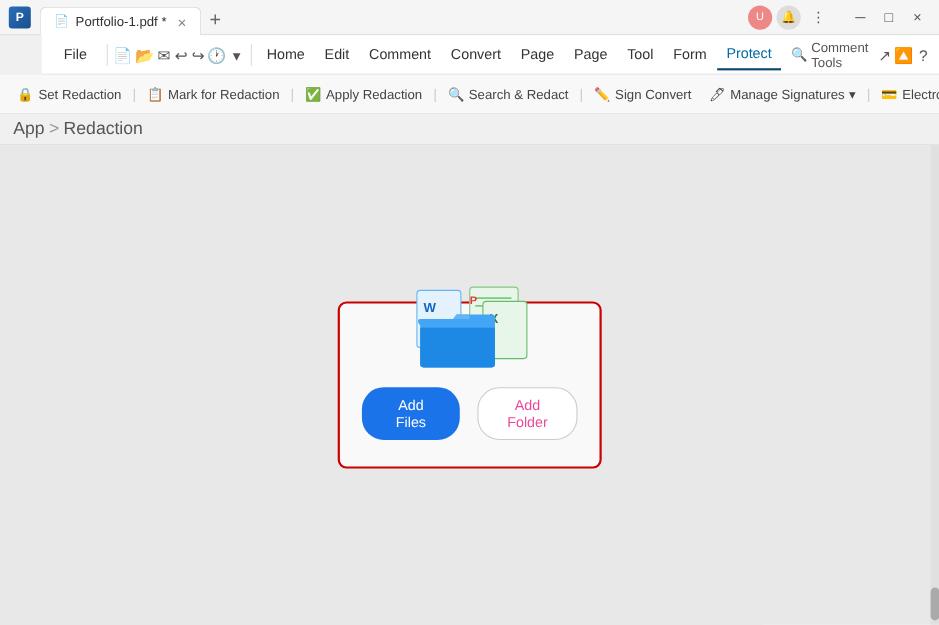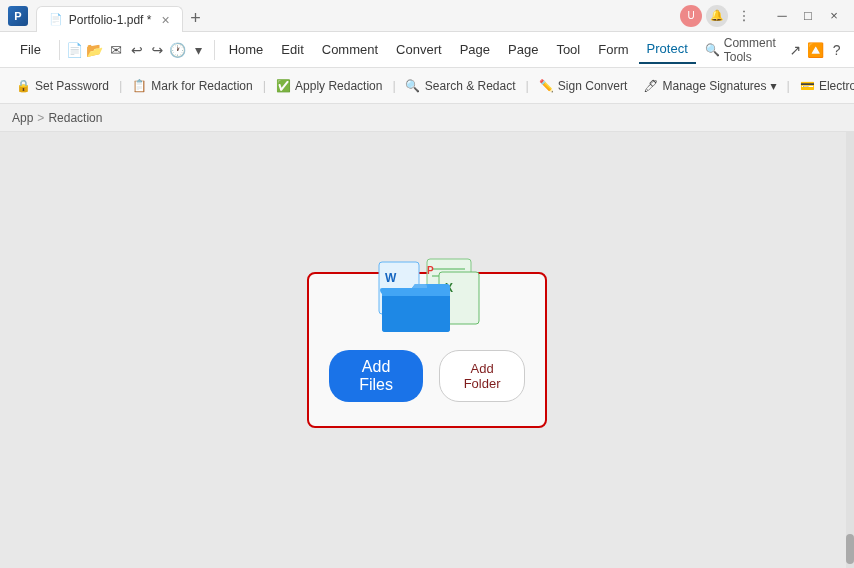--- a/index.html
+++ b/index.html
@@ -27,20 +27,21 @@
     .notif { width: 22px; height: 22px; border-radius: 50%; background: #ddd; display: flex; align-items: center; justify-content: center; font-size: 11px; color: #555; }
 
     
     .menu-bar {
       display: flex; align-items: center;
       background: #ffffff;
       height: 36px;
       border-bottom: 1px solid #e0e0e0;
       padding: 0 8px;
       gap: 2px;
+      margin-left: 38px;
     }
     .menu-item {
       padding: 4px 8px;
       font-size: 13px;
       color: #333;
       cursor: pointer;
       border-radius: 4px;
       height: 28px;
       display: flex; align-items: center;
     }
@@ -70,21 +71,21 @@
     }
     .toolbar-sep { color: #ccc; margin: 0 2px; }
 
     
     .breadcrumb-bar {
       display: flex; align-items: center;
       background: #f0f0f0;
       height: 28px;
       padding: 0 12px;
       border-bottom: 1px solid #e0e0e0;
-      font-size: 12px;
+      font-size: 16px;
       color: #555;
       gap: 4px;
     }
     .breadcrumb-sep { color: #999; }
 
     
     .main {
       background: #e8e8e8;
       width: 100%;
       height: calc(568px - 32px - 36px - 36px - 28px);
@@ -106,27 +107,27 @@
       position: relative;
       margin-top: -40px;
     }
     .btn-row { display: flex; gap: 16px; }
     .btn-primary {
       background: #1a73e8;
       color: white;
       border: none;
       border-radius: 20px;
       padding: 8px 22px;
-      font-size: 16px;
+      font-size: 13px;
       cursor: pointer;
       text-align: center;
     }
     .btn-secondary {
       background: white;
-      color: #7f1d1d;
+      color: #ec4899;
       border: 1px solid #ccc;
       border-radius: 20px;
       padding: 8px 18px;
       font-size: 13px;
       cursor: pointer;
     }
 
     
     .scrollbar-track {
       position: absolute;
@@ -199,21 +200,21 @@
     <span>Comment Tools</span>
   </div>
   <div class="file-btn">↗</div>
   <div class="file-btn">🔼</div>
   <div class="file-btn">?</div>
 </div>
 
 <div class="toolbar">
   <div class="toolbar-item">
     <span>🔒</span>
-    <span>Set Password</span>
+    <span>Set Redaction</span>
   </div>
   <span class="toolbar-sep">|</span>
   <div class="toolbar-item">
     <span>📋</span>
     <span>Mark for Redaction</span>
   </div>
   <span class="toolbar-sep">|</span>
   <div class="toolbar-item">
     <span>✅</span>
     <span>Apply Redaction</span>

